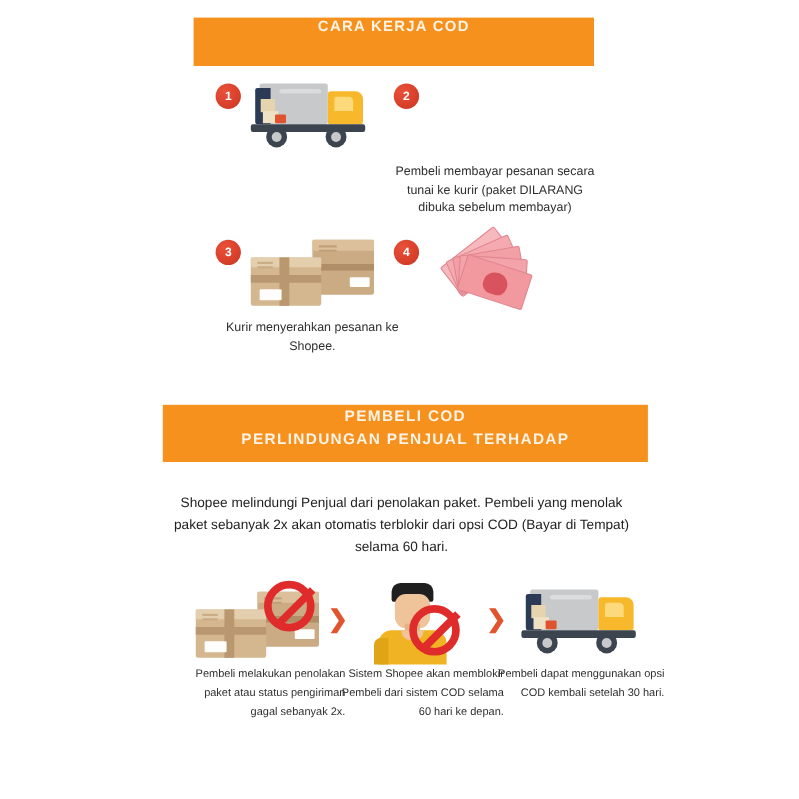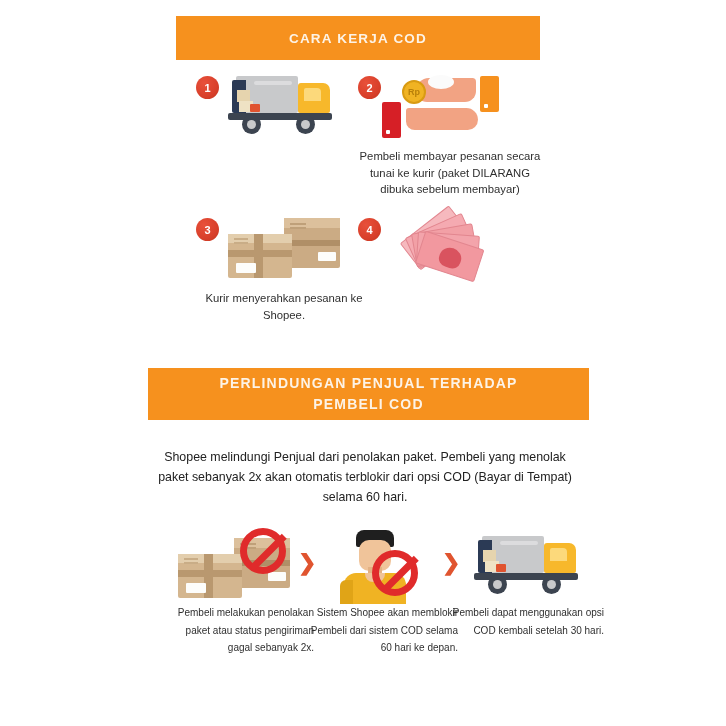--- a/index.html
+++ b/index.html
@@ -10,21 +10,20 @@
     overflow: hidden;
   }
   .page { position: relative; width: 726px; height: 726px; background: #fff; }
 
   
   .banner {
     position: absolute;
     background: #f6911e;
     color: #fdf3e6;
     display: flex;
-    align-items: center;
     justify-content: center;
     text-align: center;
     font-weight: bold;
     letter-spacing: 1.2px;
   }
   #banner-1 { left: 176px; top: 16px; width: 364px; height: 44px; font-size: 13.5px; }
   #banner-2 {
     left: 148px; top: 368px; width: 441px; height: 52px;
     font-size: 14px; line-height: 21px;
   }
@@ -205,27 +204,20 @@
           <div class="t-chassis"></div>
           <div class="t-wheel t-w1"></div>
             <div class="t-wheel t-w2"></div>
         </div>
       </div>
     </div>
 
     <div class="step" id="step-2">
       <div class="art">
         <div class="badge">2</div>
-        <div class="cash-art">
-          <div class="card-orange"></div>
-          <div class="hand-top"></div>
-          <div class="coin">Rp</div>
-          <div class="card-red"></div>
-          <div class="hand-bot"></div>
-        </div>
       </div>
       <div class="caption">Pembeli membayar pesanan secara tunai ke kurir (paket DILARANG  dibuka sebelum membayar)</div>
     </div>
 
     <div class="step" id="step-3">
       <div class="art">
         <div class="badge">3</div>
         <div class="boxes">
           <div class="bx-back"></div>
             <div class="bx-back-t"></div>
@@ -262,22 +254,22 @@
           <div class="bill b5">
               <i></i>
             </div>
         </div>
       </div>
     </div>
   </div>
 
   <div class="banner" id="banner-2">
     <div>
+      <span class="b2line">PEMBELI COD</span>
       <span class="b2line">PERLINDUNGAN PENJUAL TERHADAP</span>
-      <span class="b2line">PEMBELI COD</span>
     </div>
   </div>
 
   <div class="para">
     <span>Shopee melindungi Penjual dari penolakan paket. Pembeli yang menolak paket sebanyak </span><b>2x akan otomatis terblokir dari opsi COD (Bayar di Tempat) selama 60 hari.</b>
   </div>
 
   <div class="panels">
 
     <div class="panel" id="panel-1">

